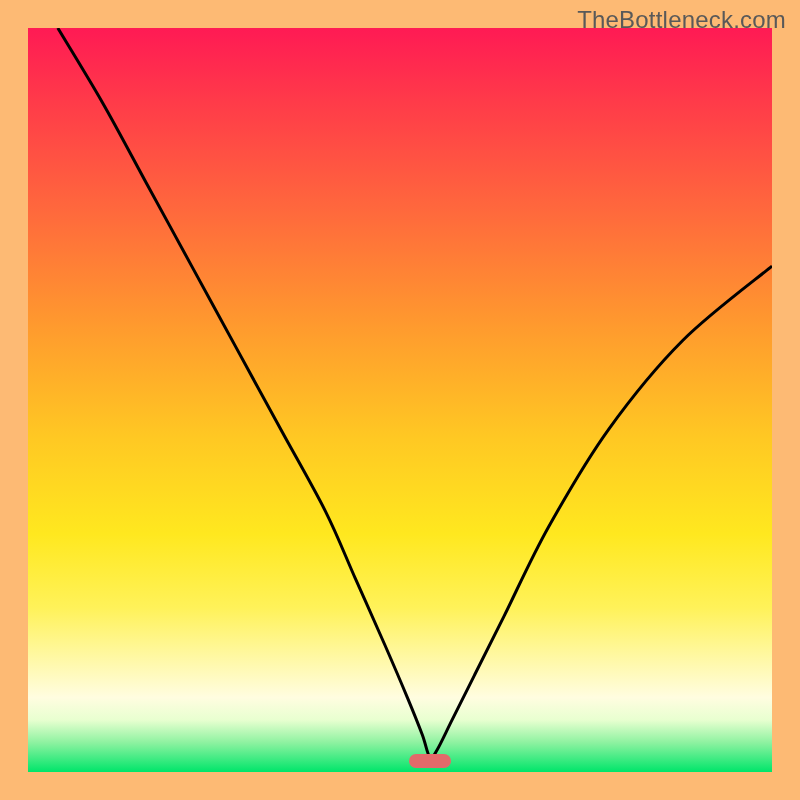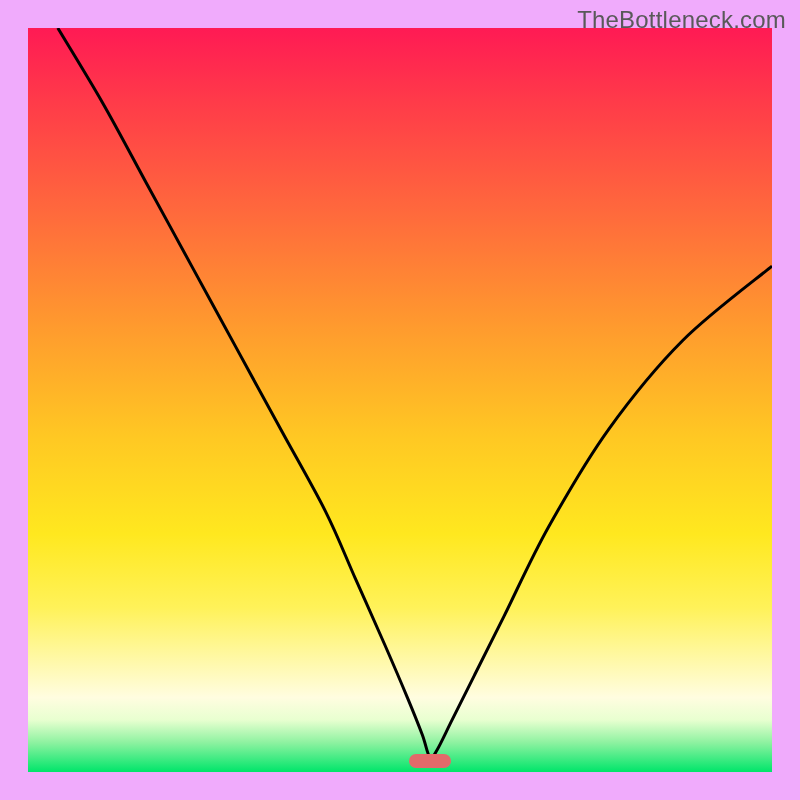--- a/index.html
+++ b/index.html
@@ -10,21 +10,21 @@
     background: #000;
     overflow: hidden;
     font-family: Arial, Helvetica, sans-serif;
   }
   .frame {
     position: absolute;
     left: 0;
     top: 0;
     width: 800px;
     height: 800px;
-    background: #f0abfc;
+    background: #fdba74;
   }
   .plot {
     position: absolute;
     left: 28px;
     top: 28px;
     width: 744px;
     height: 744px;
     
     background: linear-gradient(to bottom,
       #ff1a54 0%,

